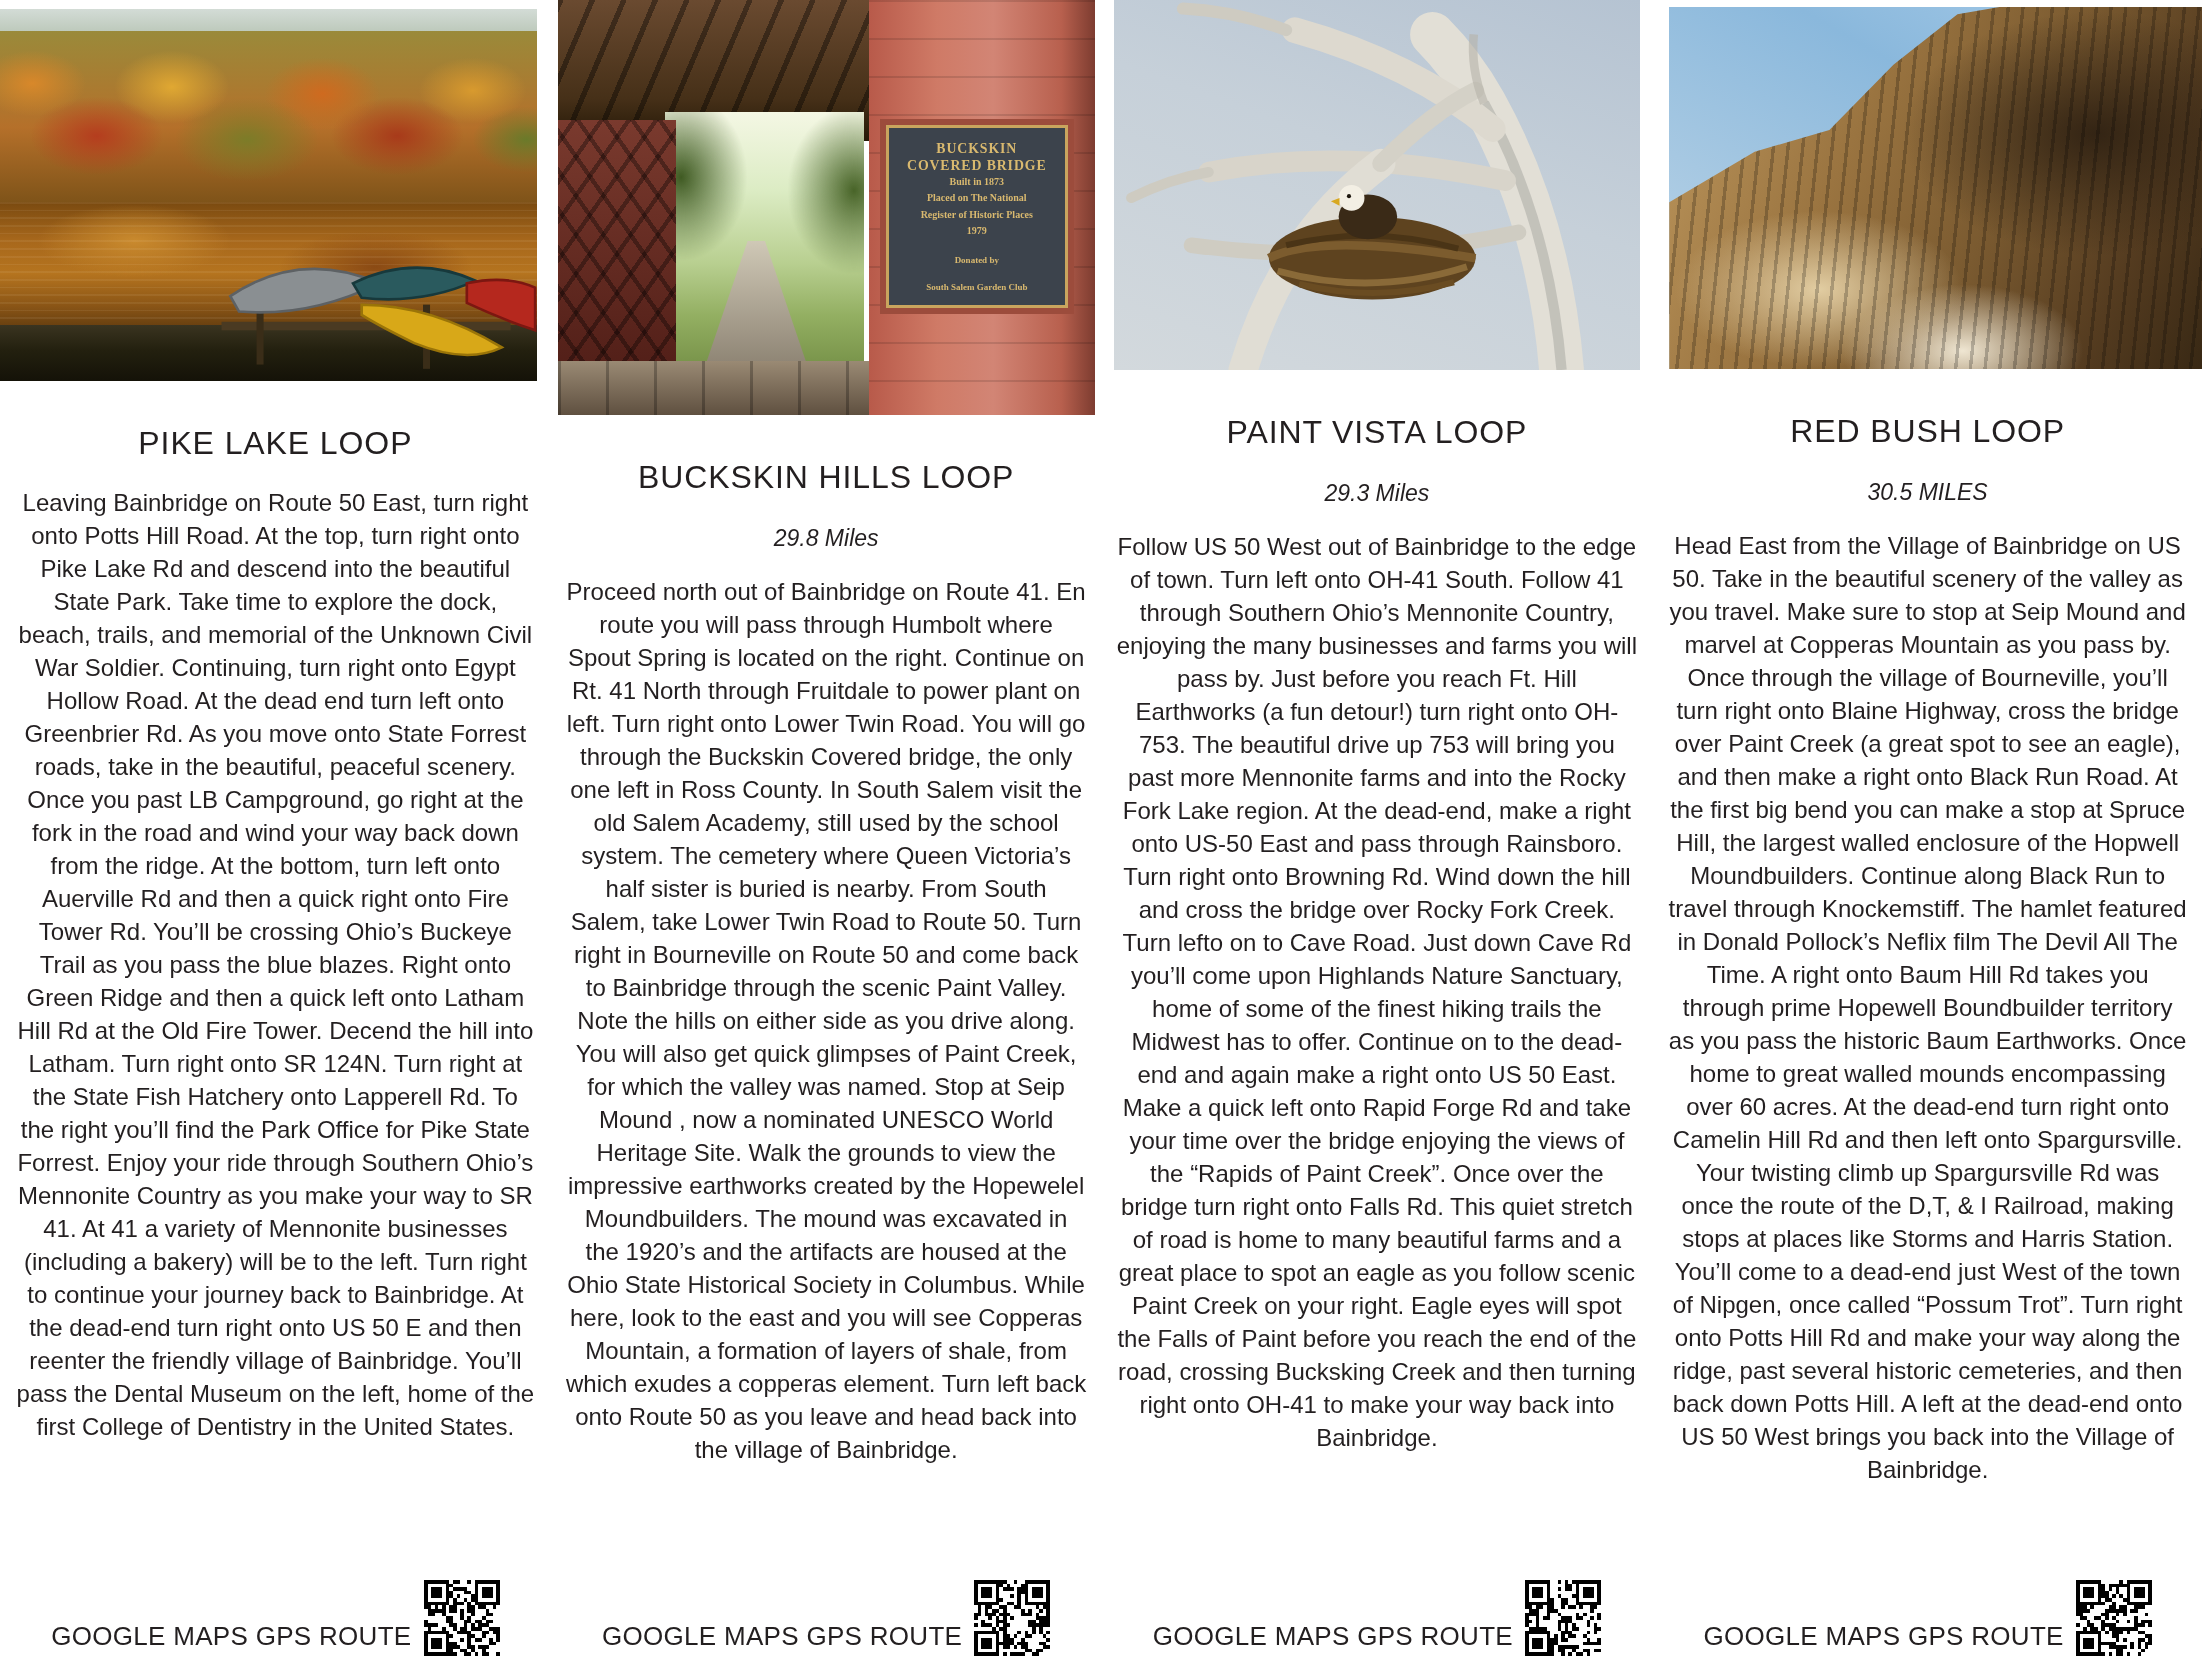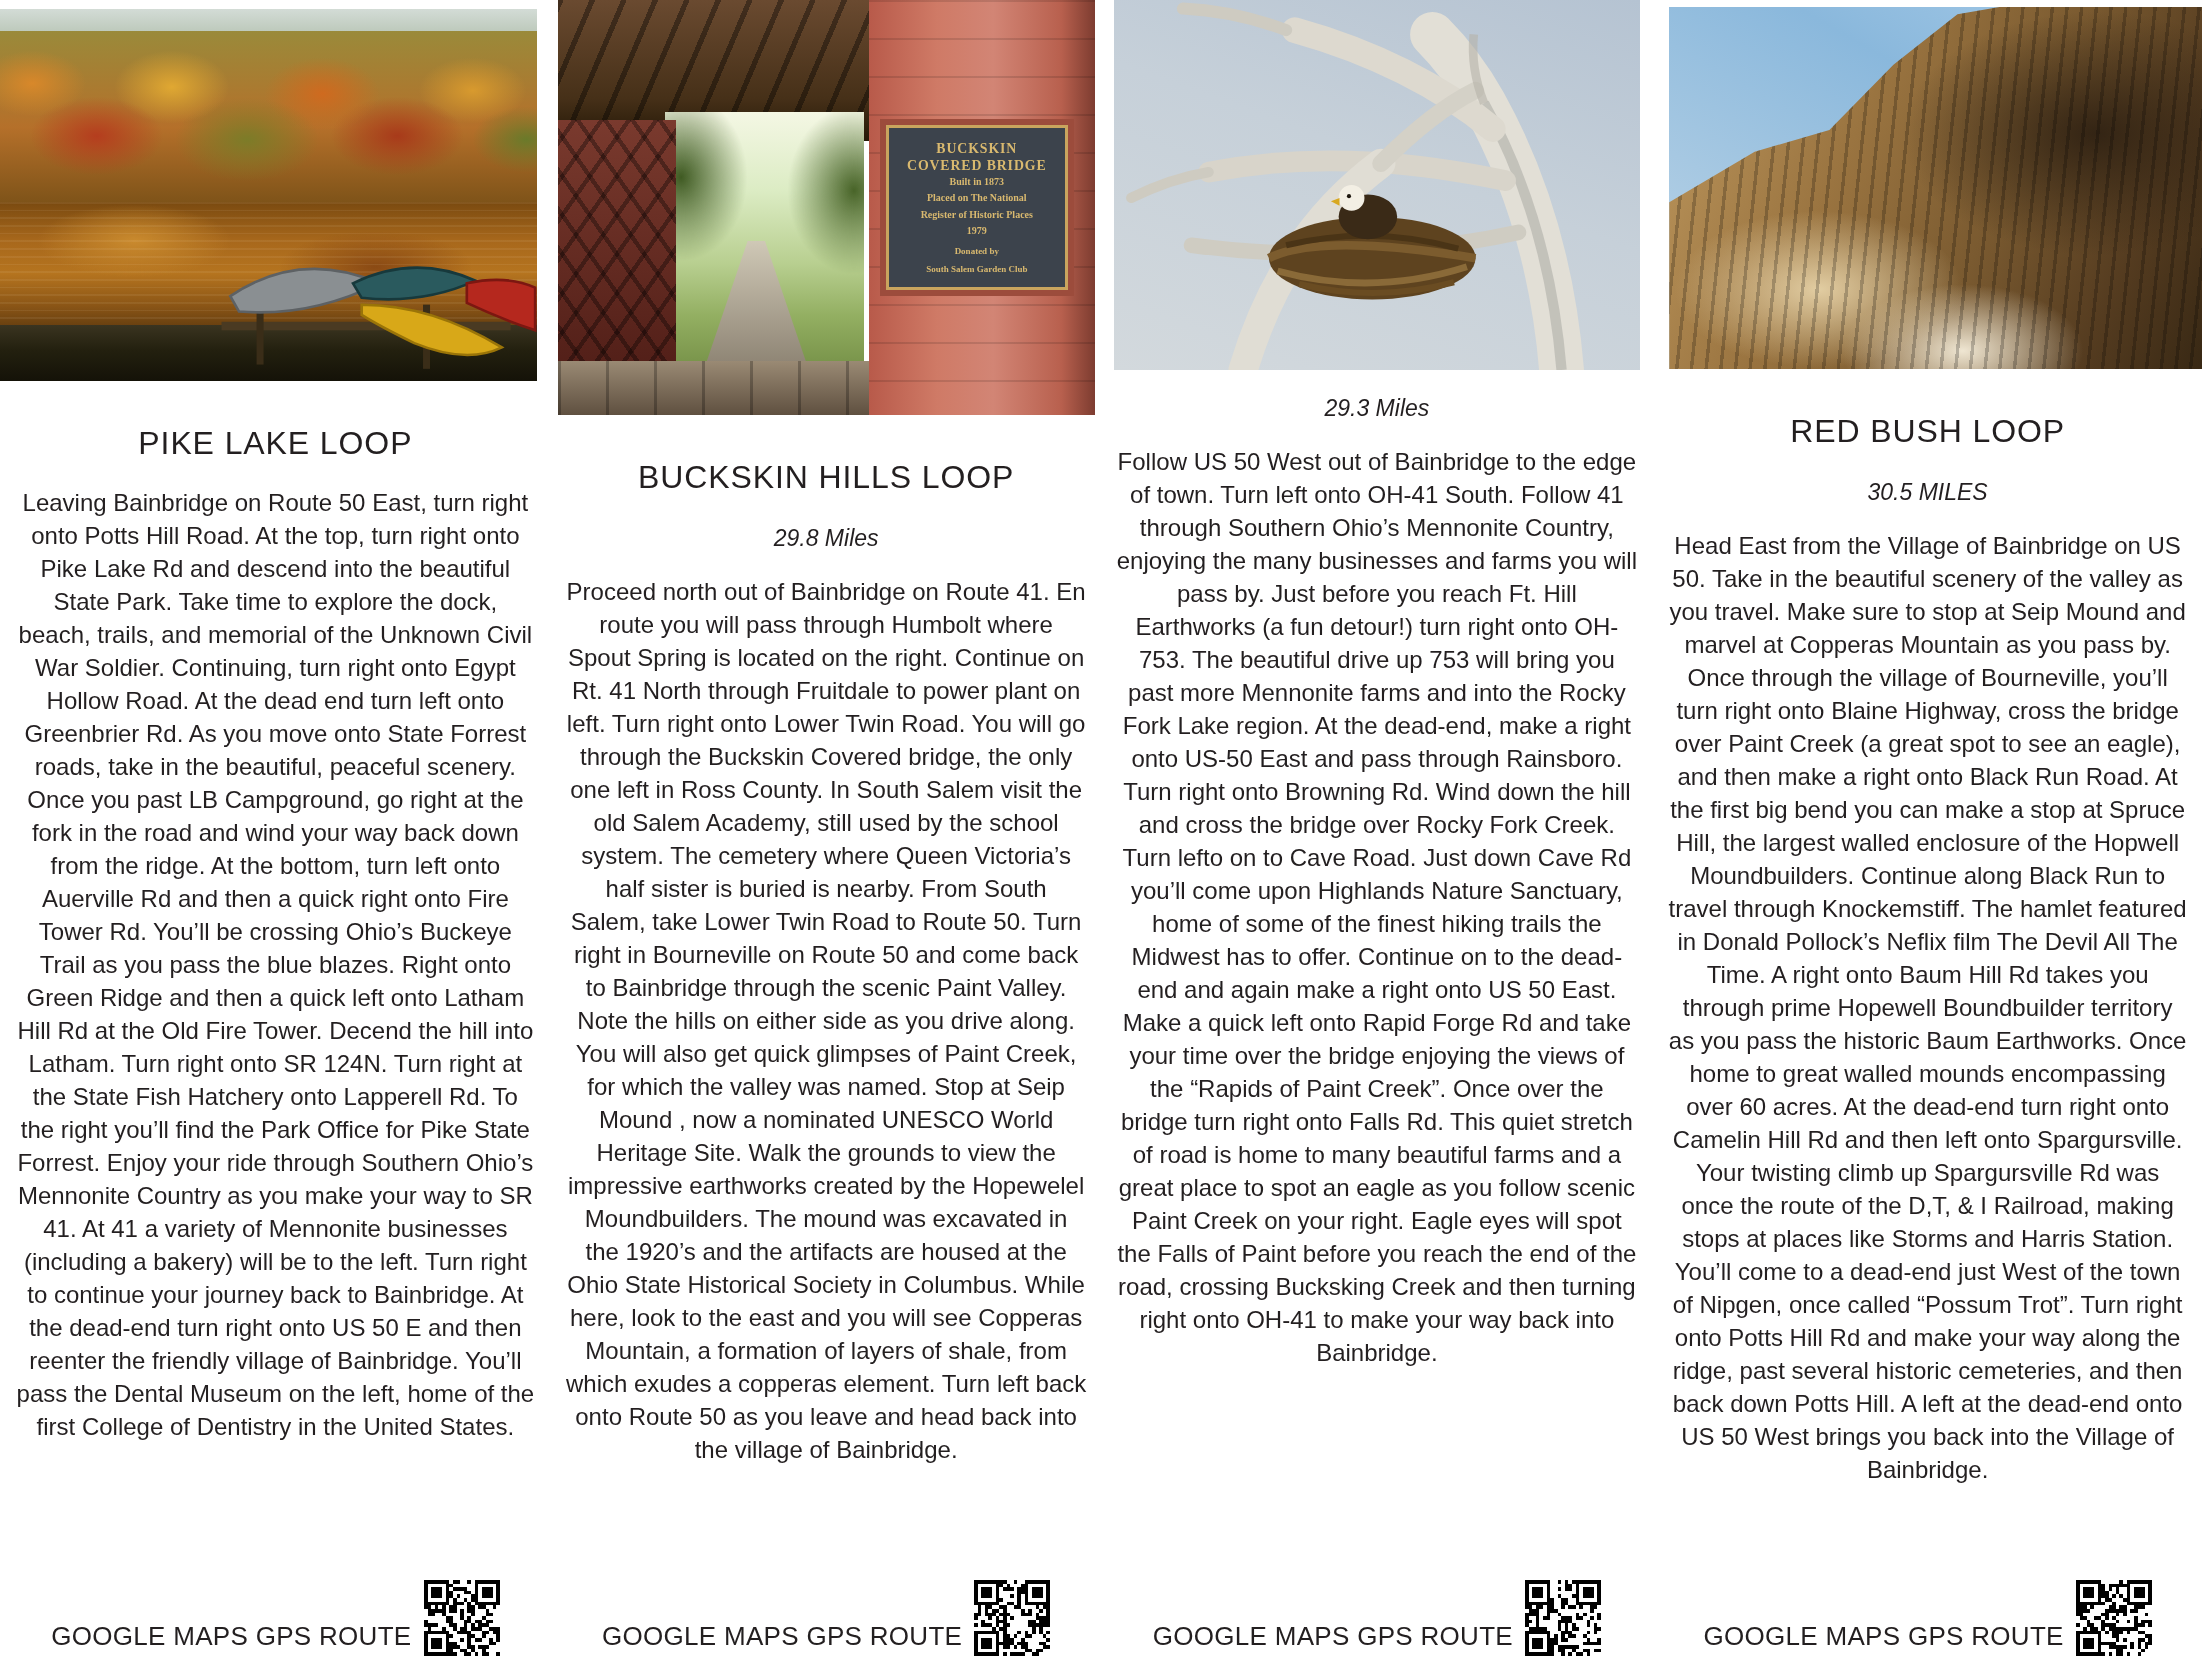--- a/index.html
+++ b/index.html
@@ -66,21 +66,21 @@
   .ph-floor{position:absolute;bottom:0;left:0;width:58%;height:13%;
     background:
       repeating-linear-gradient(90deg,rgba(0,0,0,0.25) 0 2.6px,transparent 2.6px 48px),
       linear-gradient(180deg,#9a8a74 0%,#5f5040 100%);}
   .plaque{position:absolute;top:30%;right:5%;width:182px;box-sizing:border-box;
     padding:12px 8.6px;background:#3c434c;border:3.4px solid #c9a55e;
     box-shadow:0 0 0 6px #9c4c3c;text-align:center;color:#d9b96f;
     font-family:"Liberation Serif", serif;}
   .plaque .p-title{font-size:13.8px;font-weight:bold;letter-spacing:0.9px;line-height:17px;}
   .plaque .p-line{font-size:10px;font-weight:bold;line-height:14.6px;margin-top:1.7px;}
-  .plaque .p-small{font-size:9px;font-weight:bold;line-height:12px;margin-top:6px;}
+  .plaque .p-small{font-size:9px;font-weight:bold;line-height:12px;margin-top:15px;}
 
   
   .photo-eagle{background:linear-gradient(200deg,#b5c3d2 0%,#c6d0d9 45%,#d3d9dd 100%);}
 
   
   .photo-cliff{background:linear-gradient(210deg,#a9cdea 0%,#8ab8dc 35%,#c2d8e8 100%);}
   .ph-rock{position:absolute;inset:0;
     clip-path:polygon(0 54%,16% 40%,30% 34%,42% 16%,54% 2%,62% 0,100% 0,100% 100%,0 100%);
     background:
       repeating-linear-gradient(96deg,rgba(0,0,0,0.22) 0 3.4px,transparent 3.4px 14.6px),
@@ -464,20 +464,21 @@
         <path d="M180 300 q60 -30 240 0" stroke="#7c5c2e" stroke-width="10" fill="none"></path>
         <path d="M190 315 q110 30 220 -5" stroke="#8a6a38" stroke-width="8" fill="none"></path>
         <path d="M200 285 q100 -24 200 4" stroke="#4a3416" stroke-width="7" fill="none"></path>
         <path d="M215 330 q90 22 180 -2" stroke="#6a4c22" stroke-width="7" fill="none"></path>
         <ellipse cx="295" cy="252" rx="34" ry="26" fill="#3a2a17"></ellipse>
         <circle cx="276" cy="230" r="15" fill="#f3efe4"></circle>
         <path d="M262 230 l-10 4 10 5 z" fill="#d8a820"></path>
         <circle cx="273" cy="228" r="2.4" fill="#1c160d"></circle>
       </svg>
     </div>
+    <div class="title">PAINT VISTA LOOP</div>
     <div class="miles">29.3 Miles</div>
     <div class="body-text">Follow US 50 West out of Bainbridge to the edge of town.  Turn left onto OH-41 South.  Follow 41 through Southern Ohio’s Mennonite Country, enjoying the many businesses and farms you will pass by.  Just before you reach Ft. Hill Earthworks (a fun detour!) turn right onto OH-753.  The beautiful drive up 753 will bring you past more Mennonite farms and into the Rocky Fork Lake region.  At the dead-end, make a right onto US-50 East and pass through Rainsboro. Turn right onto Browning Rd.  Wind down the hill and cross the bridge over Rocky Fork Creek.  Turn lefto on to Cave Road.  Just down Cave Rd you’ll come upon Highlands Nature Sanctuary, home of some of the finest hiking trails the Midwest has to offer.  Continue on to the dead-end and again make a right onto US 50 East.  Make a quick left onto Rapid Forge Rd and take your time over the bridge enjoying the views of the “Rapids of Paint Creek”.  Once over the bridge turn right onto Falls Rd.  This quiet stretch of road is home to many beautiful farms and a great place to spot an eagle as you follow scenic Paint Creek on your right.  Eagle eyes will spot the Falls of Paint before you reach the end of the road, crossing Bucksking Creek and then turning right onto OH-41 to make your way back into Bainbridge.</div>
     <div class="footer">
       <span class="footer-label">GOOGLE MAPS GPS ROUTE</span>
       <span class="qr">
           <svg xmlns="http://www.w3.org/2000/svg" viewBox="0 0 84 84" shape-rendering="crispEdges">
             <rect width="84" height="84" fill="#ffffff"></rect>
             <rect x="0" y="0" width="28" height="28" fill="#000"></rect>
             <rect x="4" y="4" width="20" height="20" fill="#fff"></rect>
             <rect x="8" y="8" width="12" height="12" fill="#000"></rect>

